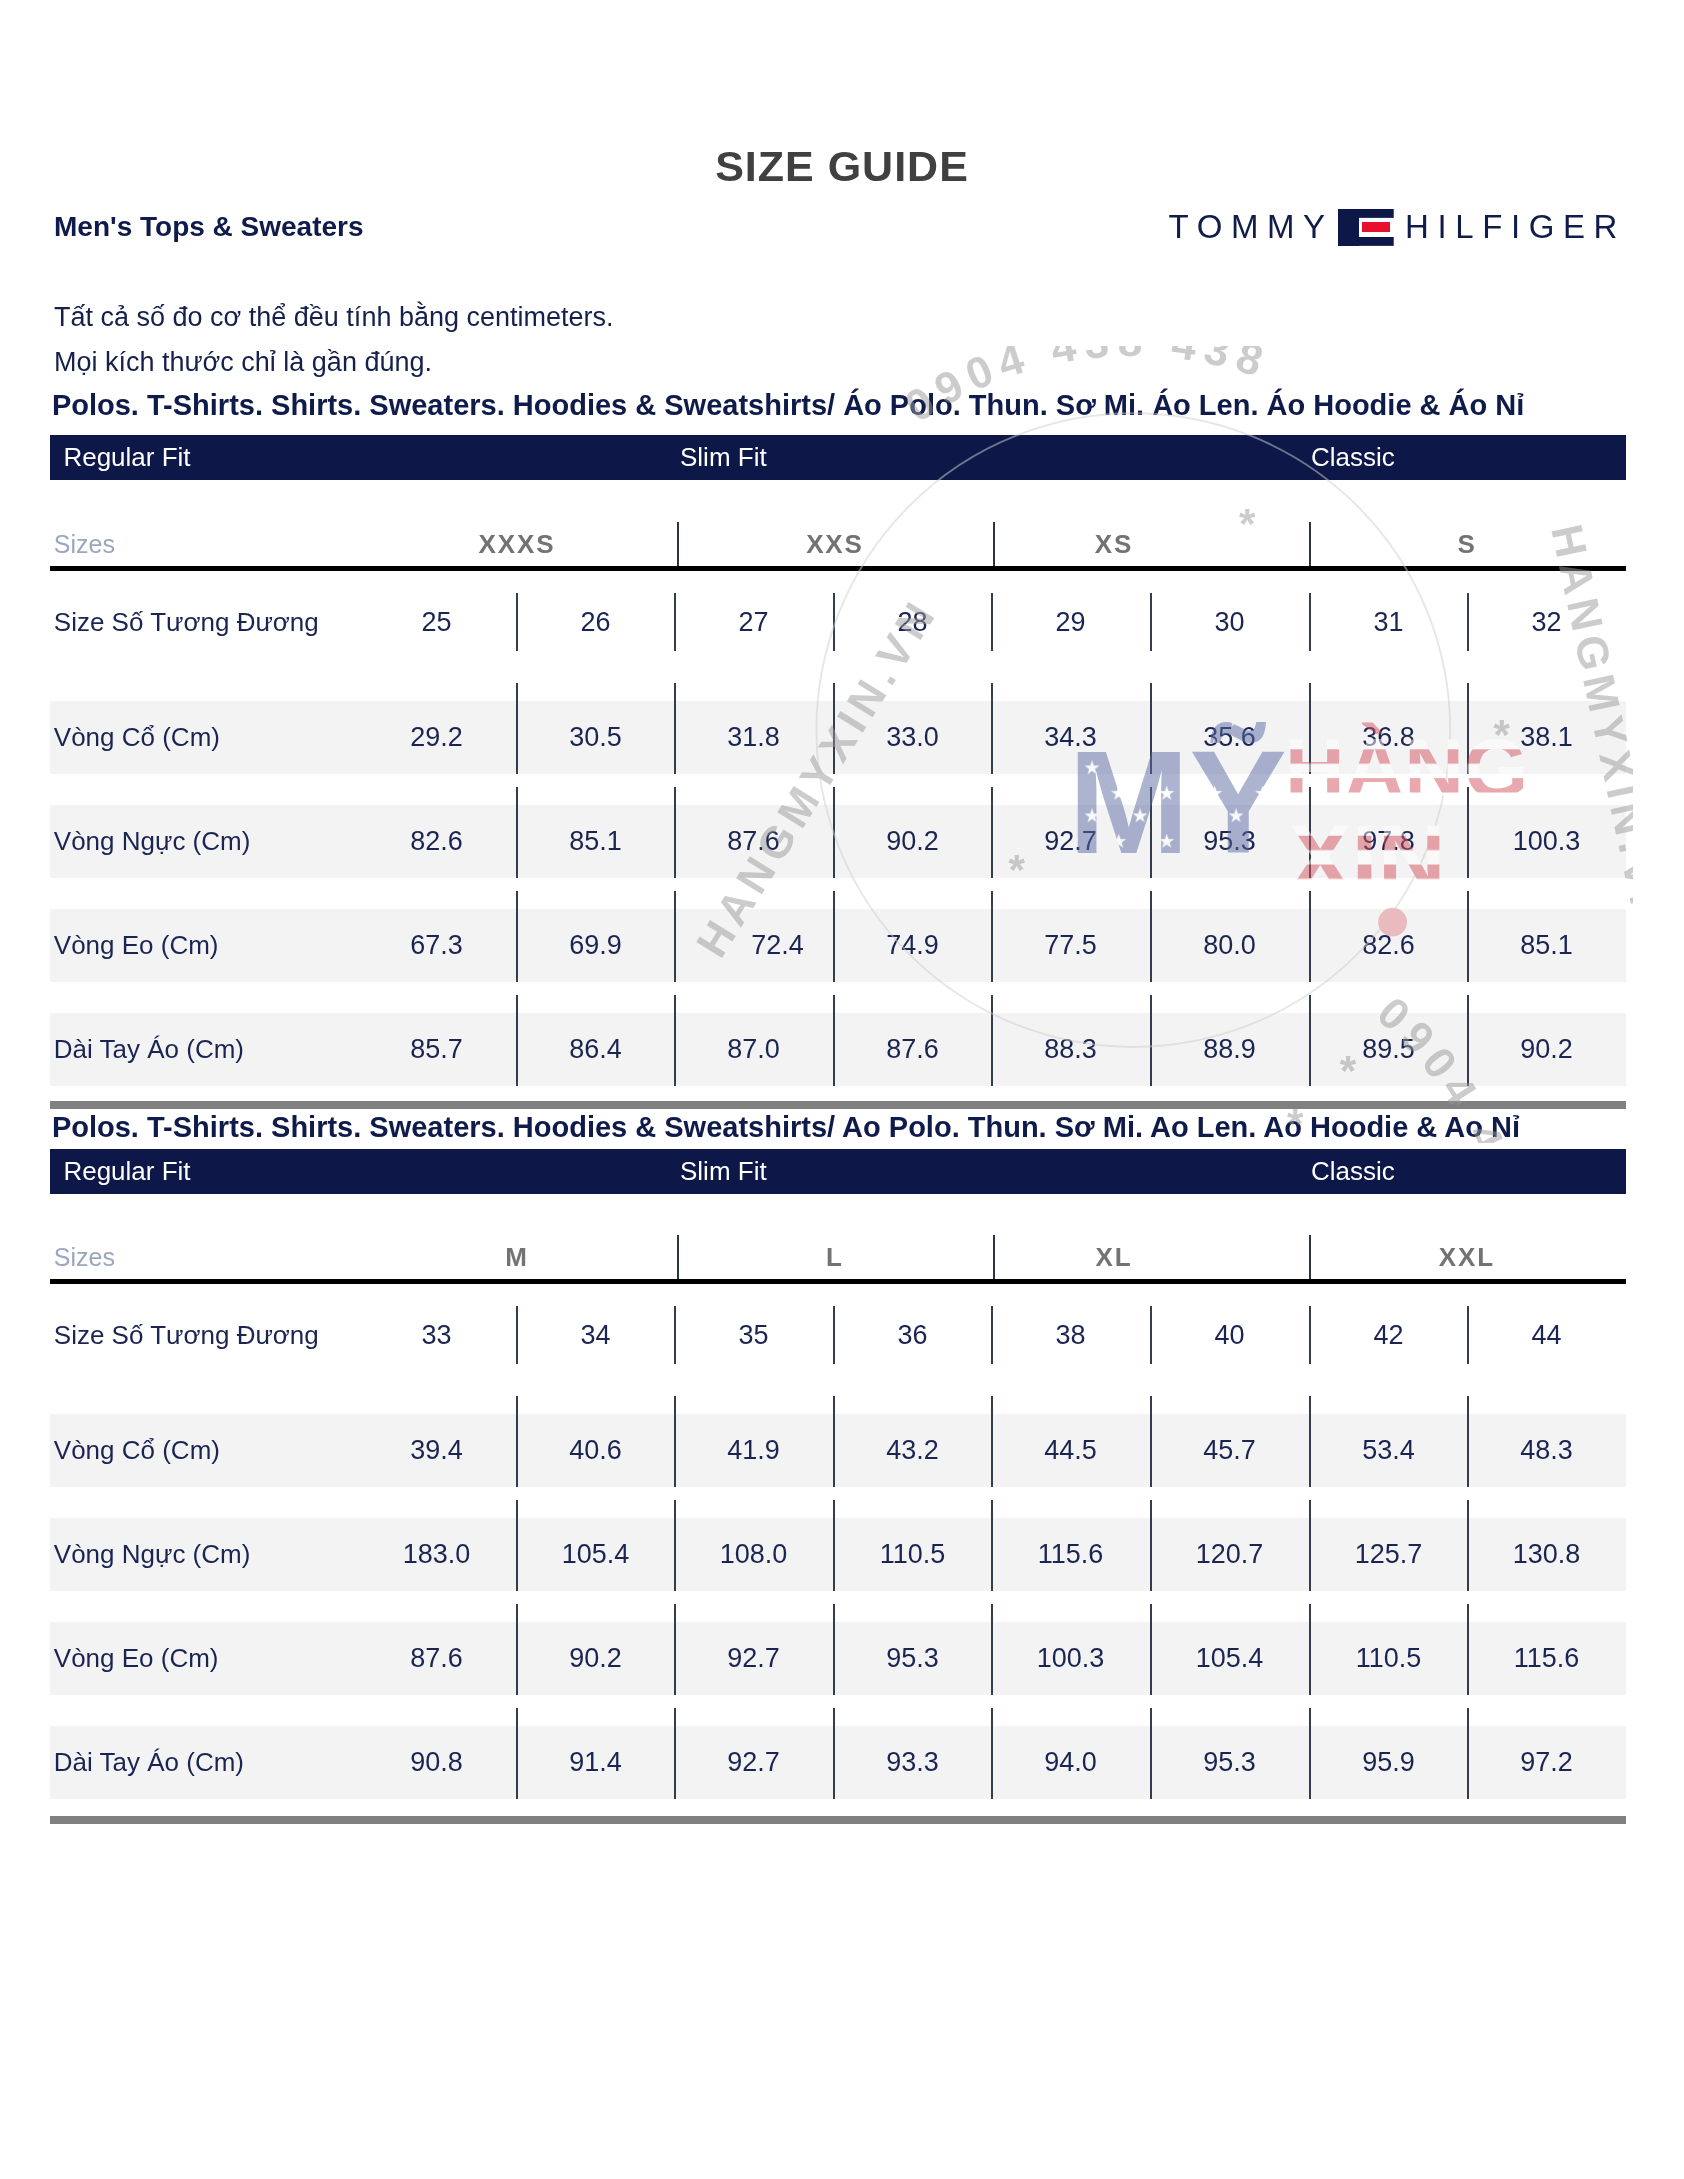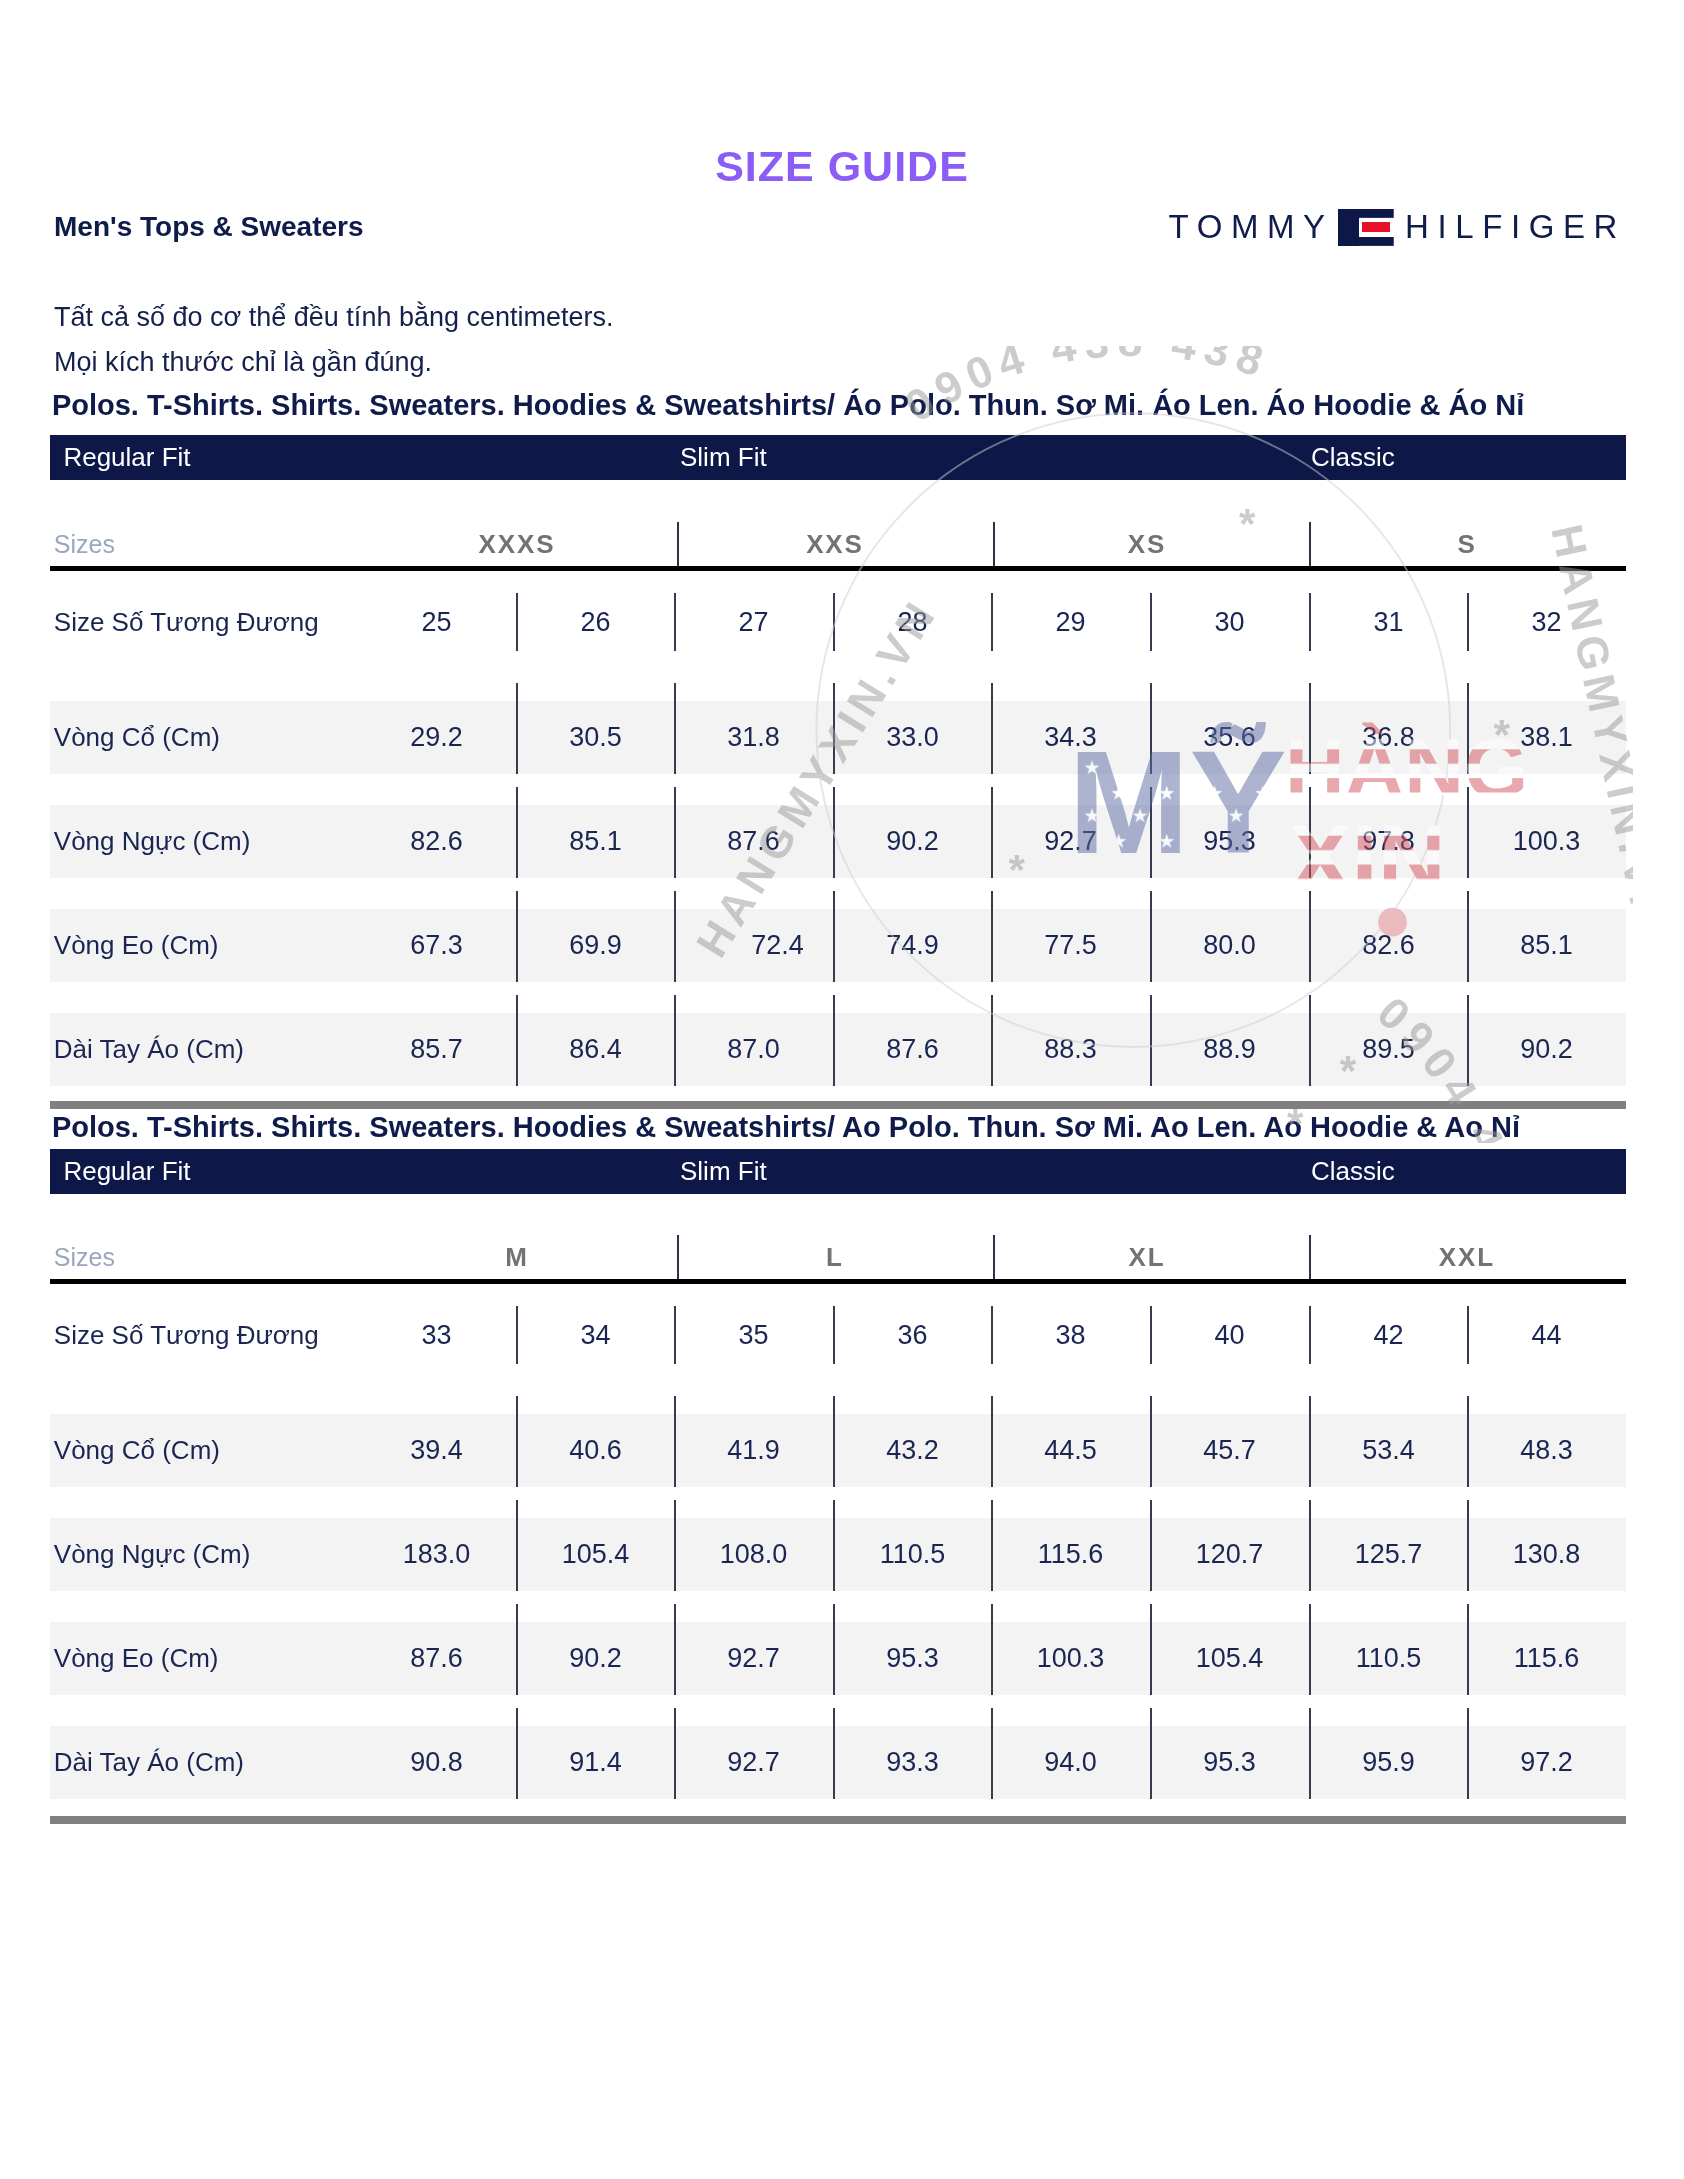--- a/index.html
+++ b/index.html
@@ -1,21 +1,21 @@
 <!DOCTYPE html>
 <html><head>
 <meta charset="utf-8">
 <style>
   html,body{margin:0;padding:0;background:#fff;}
   .page{position:relative;width:1684px;height:2180px;background:#fff;overflow:hidden;
         font-family:"Liberation Sans", sans-serif;color:#1b2552;}
 
   
   .page-title{position:absolute;top:142px;left:0;width:100%;text-align:center;
-    font-size:43px;font-weight:bold;color:#8b5cf6;letter-spacing:1px;}
+    font-size:43px;font-weight:bold;color:#404040;letter-spacing:1px;}
   .subtitle{position:absolute;top:211px;left:54px;font-size:28px;font-weight:bold;color:#0f1b4a;}
   .brand{position:absolute;top:208px;right:58px;display:flex;align-items:center;
     font-size:33px;color:#101c4a;letter-spacing:8.6px;font-weight:500;}
   .th-flag{width:56px;height:37px;margin:0 11.5px 0 3.8px;flex:0 0 auto;
     background:
       linear-gradient(#0d1848,#0d1848) left/38% 100% no-repeat,
       linear-gradient(#0d1848,#0d1848) right top/62% 24% no-repeat,
       linear-gradient(#0d1848,#0d1848) right bottom/62% 24% no-repeat,
       linear-gradient(#e8112d,#e8112d) 86% 50%/50% 28% no-repeat,
       #fff;}
@@ -35,21 +35,21 @@
   .s2 .fit-bar{top:48px;}
   .fl{position:absolute;line-height:45px;font-size:26px;color:#fff;}
   .fl0{left:13.4px}.fl1{left:630px}.fl2{left:1261px}
   .sizes-row{position:absolute;left:0;width:1576px;height:44px;}
   .s1 .sizes-row{top:133px;}
   .s2 .sizes-row{top:134px;}
   .sizes-label{position:absolute;left:3.8px;line-height:44px;font-size:25px;color:#9aa7bf;}
   .sg{position:absolute;text-align:center;font-weight:bold;font-size:26px;
       color:#737373;line-height:44px;letter-spacing:1.9px;}
   .sg0{left:307px;width:320px}.sg1{left:627px;width:316px}
-  .sg2{left:951px;width:292px}.sg3{left:1259px;width:316px}
+  .sg2{left:918px;width:292px}.sg3{left:1259px;width:316px}
   .gdiv{position:absolute;top:0;height:48px;width:1.9px;background:#2c3345;}
   .gd0{left:627px}.gd1{left:943px}.gd2{left:1259px}
   .black-rule{position:absolute;left:0;width:1576px;height:4.8px;background:#000;}
   .s1 .black-rule{top:177px;}
   .s2 .black-rule{top:178px;}
   .rows{position:absolute;left:0;width:1576px;}
   .s1 .rows{top:185px;}
   .s2 .rows{top:186px;}
   .gray-rule{position:absolute;left:0;width:1576px;height:7.7px;background:#808080;}
   .gray-rule.top{top:0;}

